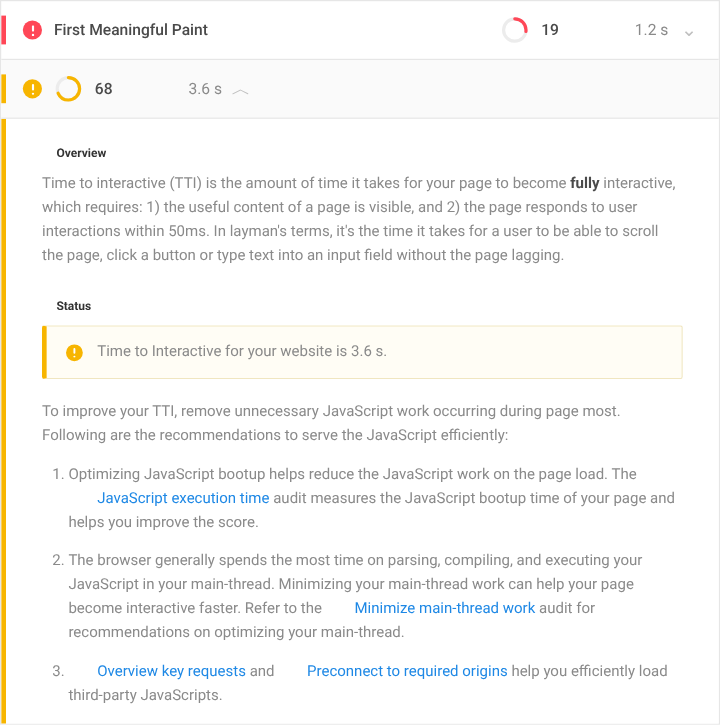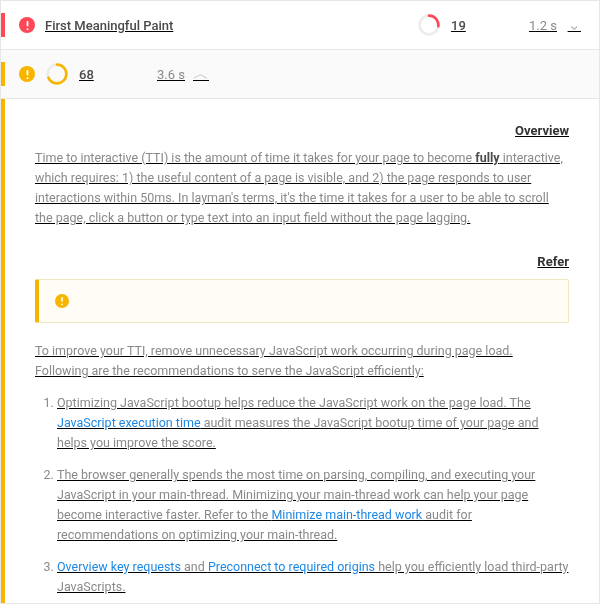--- a/index.html
+++ b/index.html
@@ -9,50 +9,50 @@
     --link:#1e88e5;
     --text:#4a4a4a;
     --muted:#8a8a8a;
     --border:#e6e6e6;
     --bg:#ffffff;
     --panel:#fafafa;
     --status-bg:#fffdf5;
   }
   *{box-sizing:border-box;font-family:-apple-system,BlinkMacSystemFont,"Segoe UI",Roboto,Arial,sans-serif;}
   html,body{margin:0;padding:0;background:#f2f2f2;}
-  .canvas{width:600px;height:604px;margin:0 auto;background:#fff;border:1px solid var(--border);overflow:hidden;text-decoration:underline;}
+  .canvas{width:600px;height:604px;margin:0 auto;background:#fff;border:1px solid var(--border);overflow:hidden;}
   .row{display:flex;align-items:center;padding:12px 18px 12px 0;font-size:13px;color:var(--text);position:relative;border-bottom:1px solid var(--border);}
   .row .stripe{width:4px;align-self:stretch;margin-right:14px;}
   .row.red .stripe{background:var(--red);}
   .row.yellow .stripe{background:var(--yellow);}
   .row.yellow{background:var(--panel);}
   .row .status-dot{width:16px;height:16px;border-radius:50%;display:flex;align-items:center;justify-content:center;margin-right:10px;flex:none;}
   .row.red .status-dot{background:var(--red);}
   .row.yellow .status-dot{background:var(--yellow);}
   .status-dot svg{width:9px;height:9px;fill:#fff;display:block;}
   .row .title{flex:1;font-weight:500;}
   .row .gauge{margin-right:10px;flex:none;}
   .row .score{width:36px;font-weight:500;}
   .row .time{width:70px;text-align:right;color:var(--muted);}
   .row .chev{width:24px;text-align:right;color:#bfbfbf;font-size:16px;line-height:1;}
   .gauge{width:24px;height:24px;}
   .gauge circle.bg{stroke:#ececec;}
   .gauge circle.fg{transform:rotate(-90deg);transform-origin:50% 50%;}
   .detail{border-left:4px solid var(--yellow);background:#fff;padding:24px 30px 28px 30px;border-bottom:1px solid var(--border);}
-  .detail h4{margin:0 0 10px 12px;font-size:13px;color:#333;font-weight:700;text-align:right;}
+  .detail h4{margin:0 0 10px 12px;font-size:10px;color:#333;font-weight:700;}
   .detail p,.detail li{font-size:12.5px;line-height:1.6;color:var(--muted);margin:0 0 12px 0;}
   .detail .bold{font-weight:700;color:var(--text);}
   .detail .sep{height:14px;}
   .status-box{border:1px solid #f0e6c0;border-left:4px solid var(--yellow);background:var(--status-bg);padding:14px 16px;display:flex;align-items:center;gap:12px;border-radius:2px;margin-bottom:4px;}
   .status-box .dot-sm{width:14px;height:14px;border-radius:50%;background:var(--yellow);display:flex;align-items:center;justify-content:center;flex:none;}
   .status-box .dot-sm svg{width:8px;height:8px;fill:#fff;}
   .status-box span{font-size:12.5px;color:var(--muted);}
   ol{margin:0 0 0 4px;padding-left:18px;}
   li{margin-bottom:10px;}
-  a.link{color:var(--link);text-decoration:none;}
+  a.link{color:var(--link);text-decoration:none;margin-left:24px;}
 </style>
 </head>
 <body>
 
 <div class="canvas">
 
   <div class="row red">
     <div class="stripe"></div>
     <div class="status-dot">
       <svg viewBox="0 0 10 10">
@@ -84,30 +84,31 @@
     <div class="time">3.6 s</div>
     <div class="chev">︿</div>
   </div>
 
   <div class="detail">
     <h4>Overview</h4>
     <p>
       <span>Time to interactive (TTI) is the amount of time it takes for your page to become </span><span class="bold">fully</span><span> interactive, which requires: 1) the useful content of a page is visible, and 2) the page responds to user interactions within 50ms. In layman's terms, it's the time it takes for a user to be able to scroll the page, click a button or type text into an input field without the page lagging.</span>
     </p>
     <div class="sep"></div>
-    <h4>Refer</h4>
+    <h4>Status</h4>
     <div class="status-box">
       <div class="dot-sm">
         <svg viewBox="0 0 10 10">
             <path d="M5 0a1 1 0 0 1 1 1v4a1 1 0 1 1-2 0V1a1 1 0 0 1 1-1zm0 8a1.1 1.1 0 1 1 0 2.2A1.1 1.1 0 0 1 5 8z"></path>
           </svg>
       </div>
+      <span>Time to Interactive for your website is 3.6 s.</span>
     </div>
     <div class="sep"></div>
-    <p>To improve your TTI, remove unnecessary JavaScript work occurring during page load. Following are the recommendations to serve the JavaScript efficiently:</p>
+    <p>To improve your TTI, remove unnecessary JavaScript work occurring during page most. Following are the recommendations to serve the JavaScript efficiently:</p>
     <ol>
       <li>
         <span>Optimizing JavaScript bootup helps reduce the JavaScript work on the page load. The </span><a class="link">JavaScript execution time</a><span> audit measures the JavaScript bootup time of your page and helps you improve the score.</span>
       </li>
       <li>
         <span>The browser generally spends the most time on parsing, compiling, and executing your JavaScript in your main-thread. Minimizing your main-thread work can help your page become interactive faster. Refer to the </span><a class="link">Minimize main-thread work</a><span> audit for recommendations on optimizing your main-thread.</span>
       </li>
       <li>
         <a class="link">Overview key requests</a><span> and </span><a class="link">Preconnect to required origins</a><span> help you efficiently load third-party JavaScripts.</span>
       </li>

